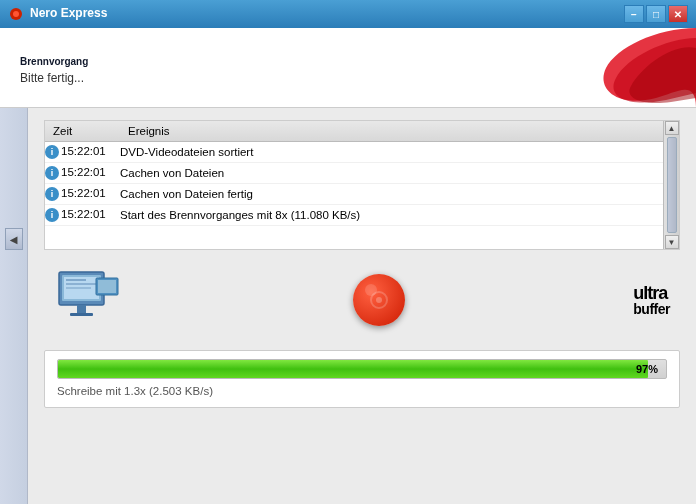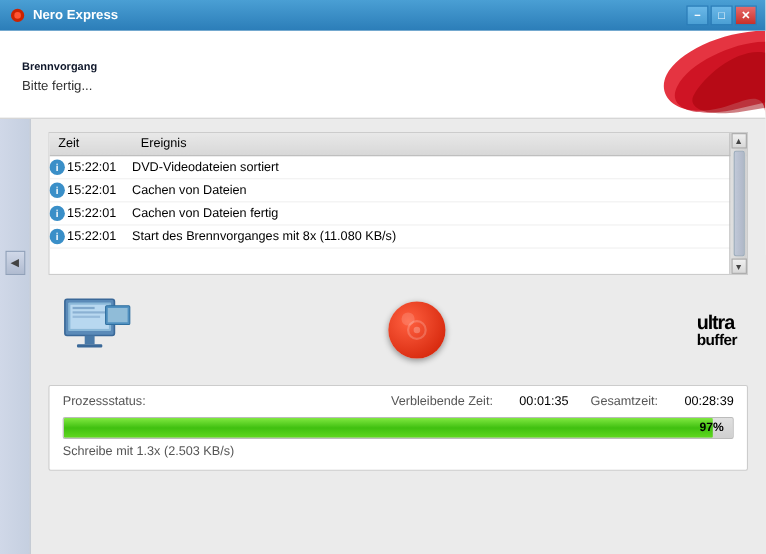--- a/index.html
+++ b/index.html
@@ -410,29 +410,20 @@
         </div>
       </div>
 
       <div class="ultrabuffer-logo">
         <span class="ultra-text">ultra</span>
         <span class="buffer-text" style="font-size:14px; letter-spacing:-0.5px;text-align:center;">BuFFer</span>
       </div>
     </div>
 
     <div class="progress-section">
-      <div class="progress-stats">
-        <span class="progress-stats-left">Prozessstatus:</span>
-        <div class="progress-stats-right">
-          <span class="stat-label">Verbleibende Zeit:</span>
-          <span class="stat-value">00:01:35</span>
-          <span class="stat-label">Gesamtzeit:</span>
-          <span class="stat-value">00:28:39</span>
-        </div>
-      </div>
       <div class="progress-bar-container">
         <div class="progress-bar-fill" id="progress-fill" style="width: 97%;"></div>
         <span class="progress-percent">97%</span>
       </div>
       <div class="progress-write-info">Schreibe mit 1.3x (2.503 KB/s)</div>
     </div>
 
   </div>
 </div>
 

